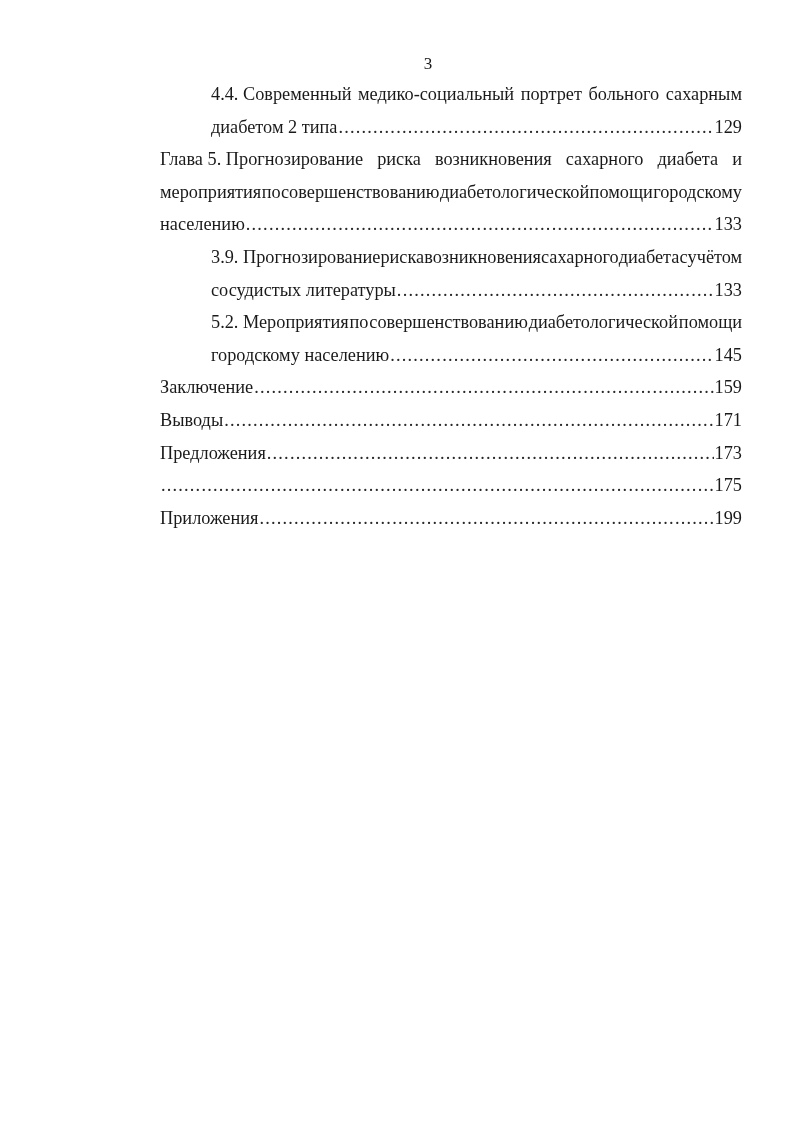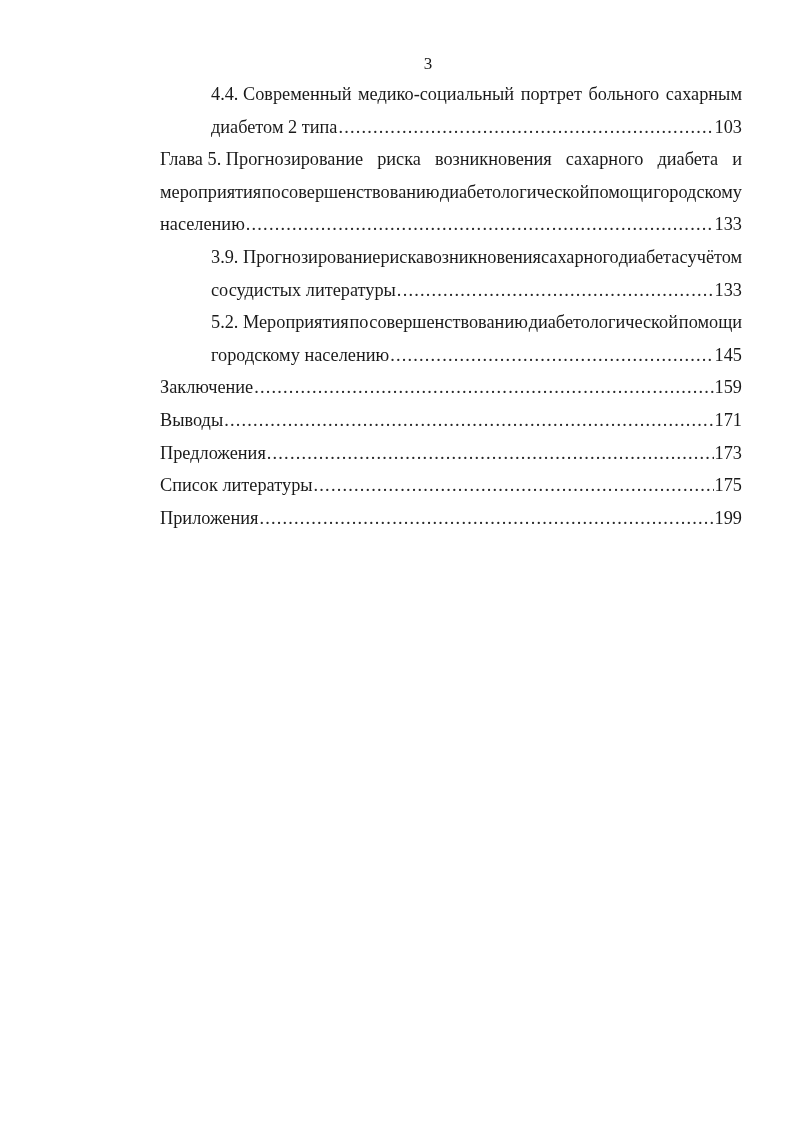--- a/index.html
+++ b/index.html
@@ -36,21 +36,21 @@
   <div class="line indent justified">
     <span>4.4. Современный</span>
     <span>медико-социальный</span>
     <span>портрет</span>
     <span>больного</span>
     <span>сахарным</span>
   </div>
   <div class="line indent leader">
     <span>диабетом 2 типа</span>
     <span class="dots"></span>
-    <span class="pg">103</span>
+    <span class="pg">129</span>
   </div>
 
   <div class="line justified">
     <span>Глава 5. Прогнозирование</span>
     <span>риска</span>
     <span>возникновения</span>
     <span>сахарного</span>
     <span>диабета</span>
     <span>и</span>
   </div>
@@ -105,21 +105,20 @@
     <span>Выводы</span>
     <span class="dots"></span>
     <span class="pg">171</span>
   </div>
   <div class="line leader">
     <span>Предложения</span>
     <span class="dots"></span>
     <span class="pg">173</span>
   </div>
   <div class="line leader">
-    <span>Список литературы</span>
     <span class="dots"></span>
     <span class="pg">175</span>
   </div>
   <div class="line leader">
     <span>Приложения</span>
     <span class="dots"></span>
     <span class="pg">199</span>
   </div>
 </div>
 

